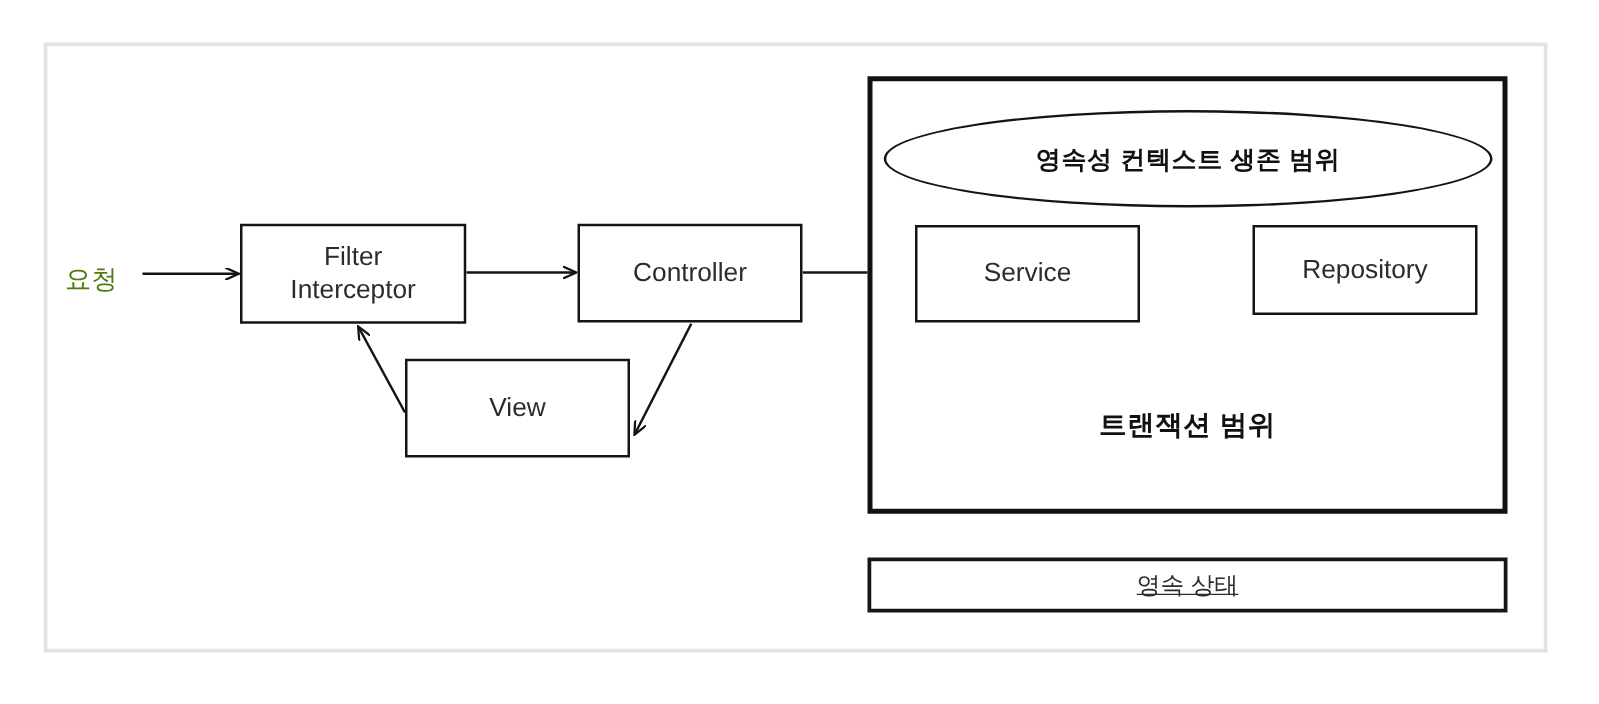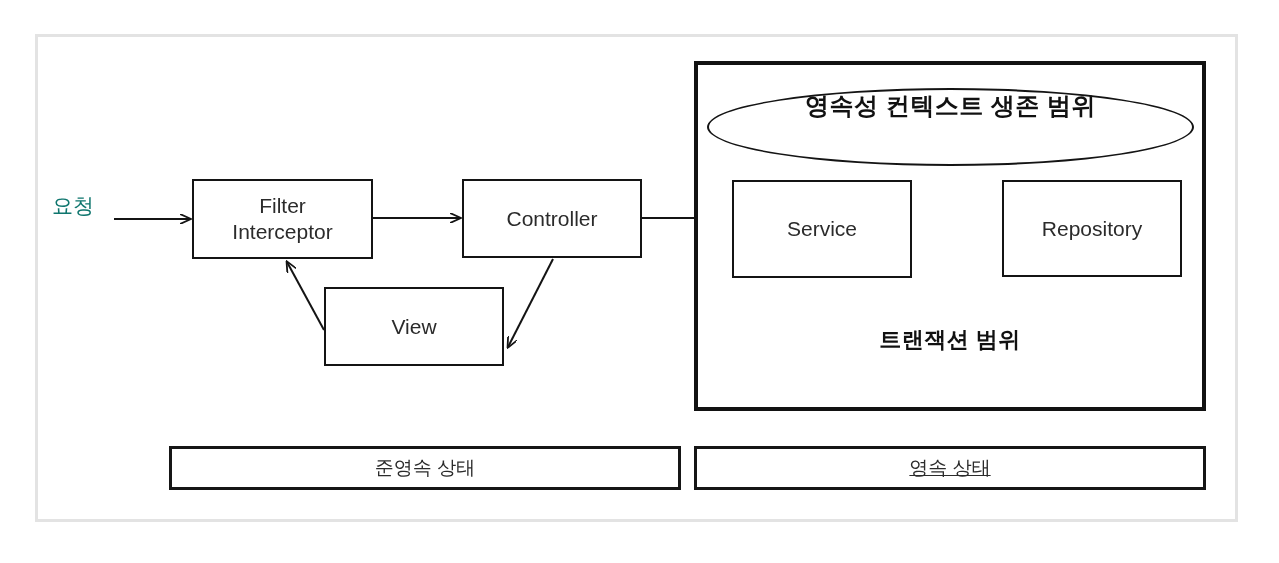--- a/index.html
+++ b/index.html
@@ -42,22 +42,22 @@
     justify-content: center;
     text-align: center;
     font-size: 21px;
     line-height: 1.22;
     color: #2b2b2b;
     font-weight: 400;
   }
   .box-filter    { left: 192px; top: 179px; width: 181px; height: 80px; }
   .box-controller{ left: 462px; top: 179px; width: 180px; height: 79px; }
   .box-view      { left: 324px; top: 287px; width: 180px; height: 79px; }
-  .box-service   { left: 732px; top: 180px; width: 180px; height: 98px; }
-  .box-repository{ left: 1002px; top: 180px; width: 180px; height: 97px; }
+  .box-service   { left: 732px; top: 180px; width: 180px; height: 78px; }
+  .box-repository{ left: 1002px; top: 180px; width: 180px; height: 72px; }
 
   
   .panel {
     position: absolute;
     left: 694px;
     top: 61px;
     width: 512px;
     height: 350px;
     box-sizing: border-box;
     border: 4px solid #121212;
@@ -67,23 +67,23 @@
     position: absolute;
     left: 707px;
     top: 88px;
     width: 487px;
     height: 78px;
     box-sizing: border-box;
     border: 2px solid #141414;
     border-radius: 50% / 50%;
     background: #ffffff;
     display: flex;
-    align-items: flex-start;
+    align-items: center;
     justify-content: center;
-    font-size: 24px;
+    font-size: 20px;
     font-weight: 700;
     color: #111111;
     letter-spacing: 0.5px;
   }
   .panel-caption {
     position: absolute;
     left: 694px;
     top: 325px;
     width: 512px;
     text-align: center;
@@ -107,23 +107,23 @@
     height: 44px;
     top: 446px;
   }
   .state-left  { left: 169px; width: 512px; }
   .state-right { left: 694px; width: 512px; text-decoration: underline; }
 
   
   .request-label {
     position: absolute;
     left: 52px;
-    top: 192px;
+    top: 209px;
     font-size: 21px;
-    color: #0f766e;
+    color: #4d7c0f;
     white-space: nowrap;
   }
 
   
   .connectors {
     position: absolute;
     left: 0; top: 0;
     width: 1279px;
     height: 563px;
     pointer-events: none;
@@ -182,21 +182,18 @@
   <div class="box box-service">
     <span>Service</span>
   </div>
 
   <div class="box box-repository">
     <span>Repository</span>
   </div>
 
   <div class="panel-caption">트랜잭션 범위</div>
 
-  <div class="state-bar state-left">
-    <span>준영속 상태</span>
-  </div>
 
   <div class="state-bar state-right">
     <span>영속 상태</span>
   </div>
 
 </div>
 
 </body></html>

